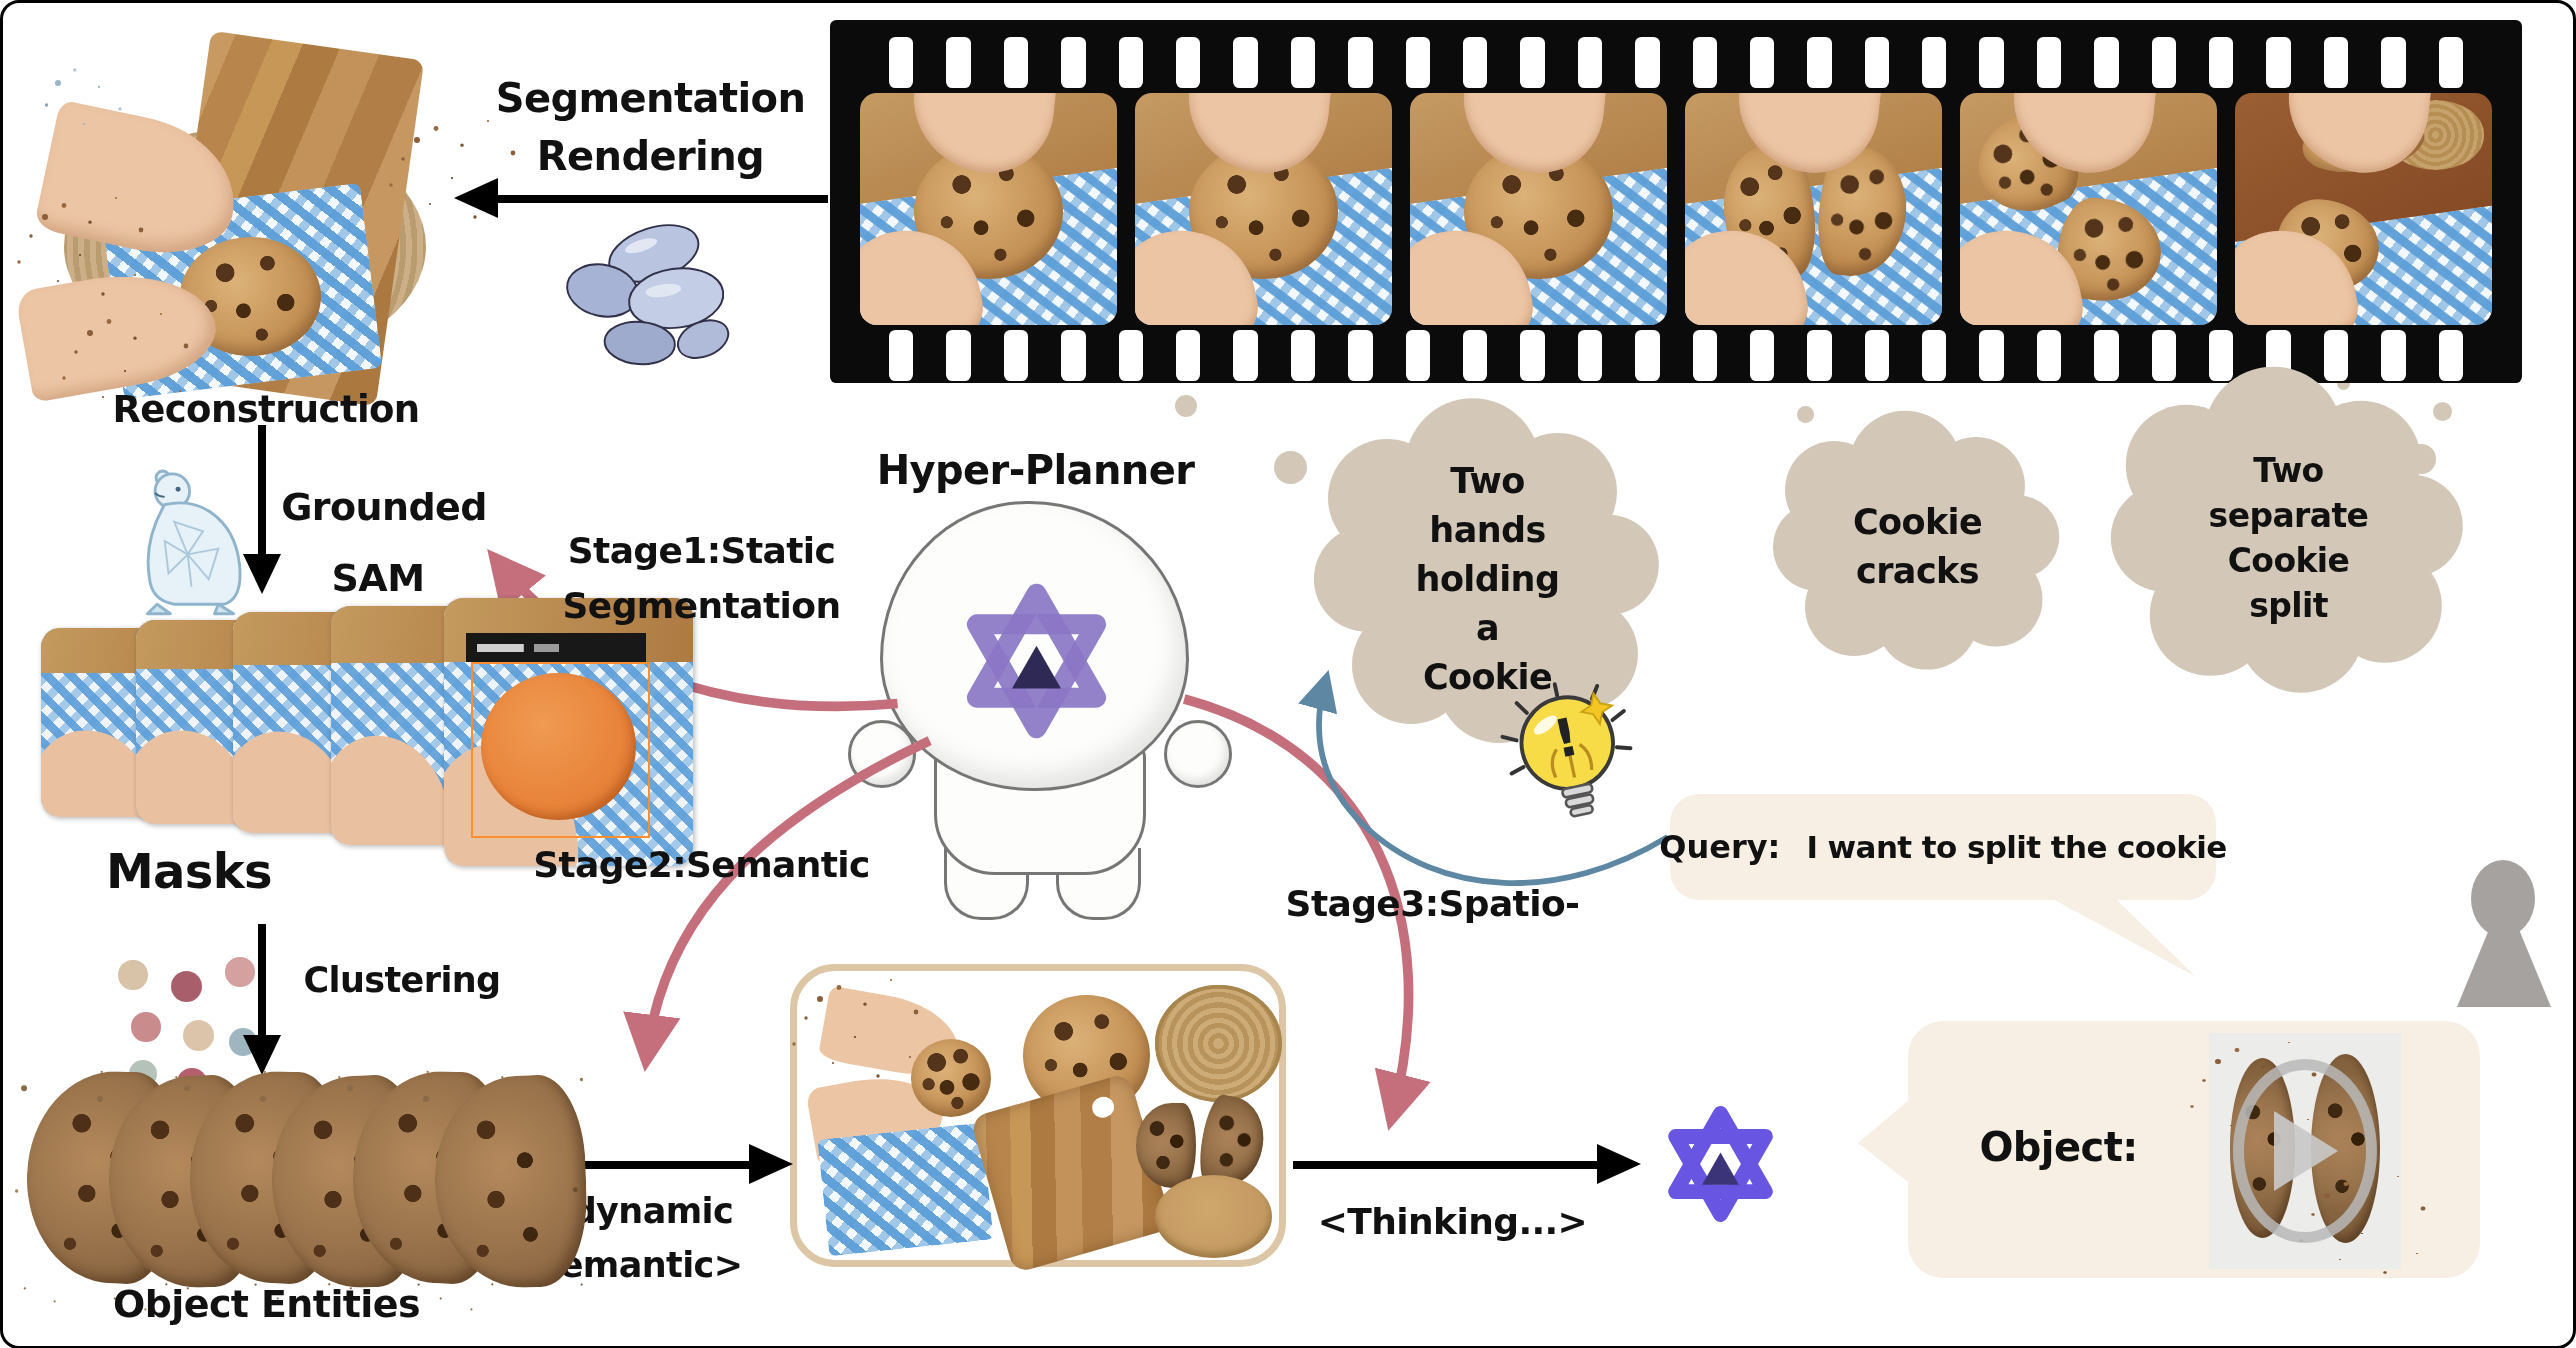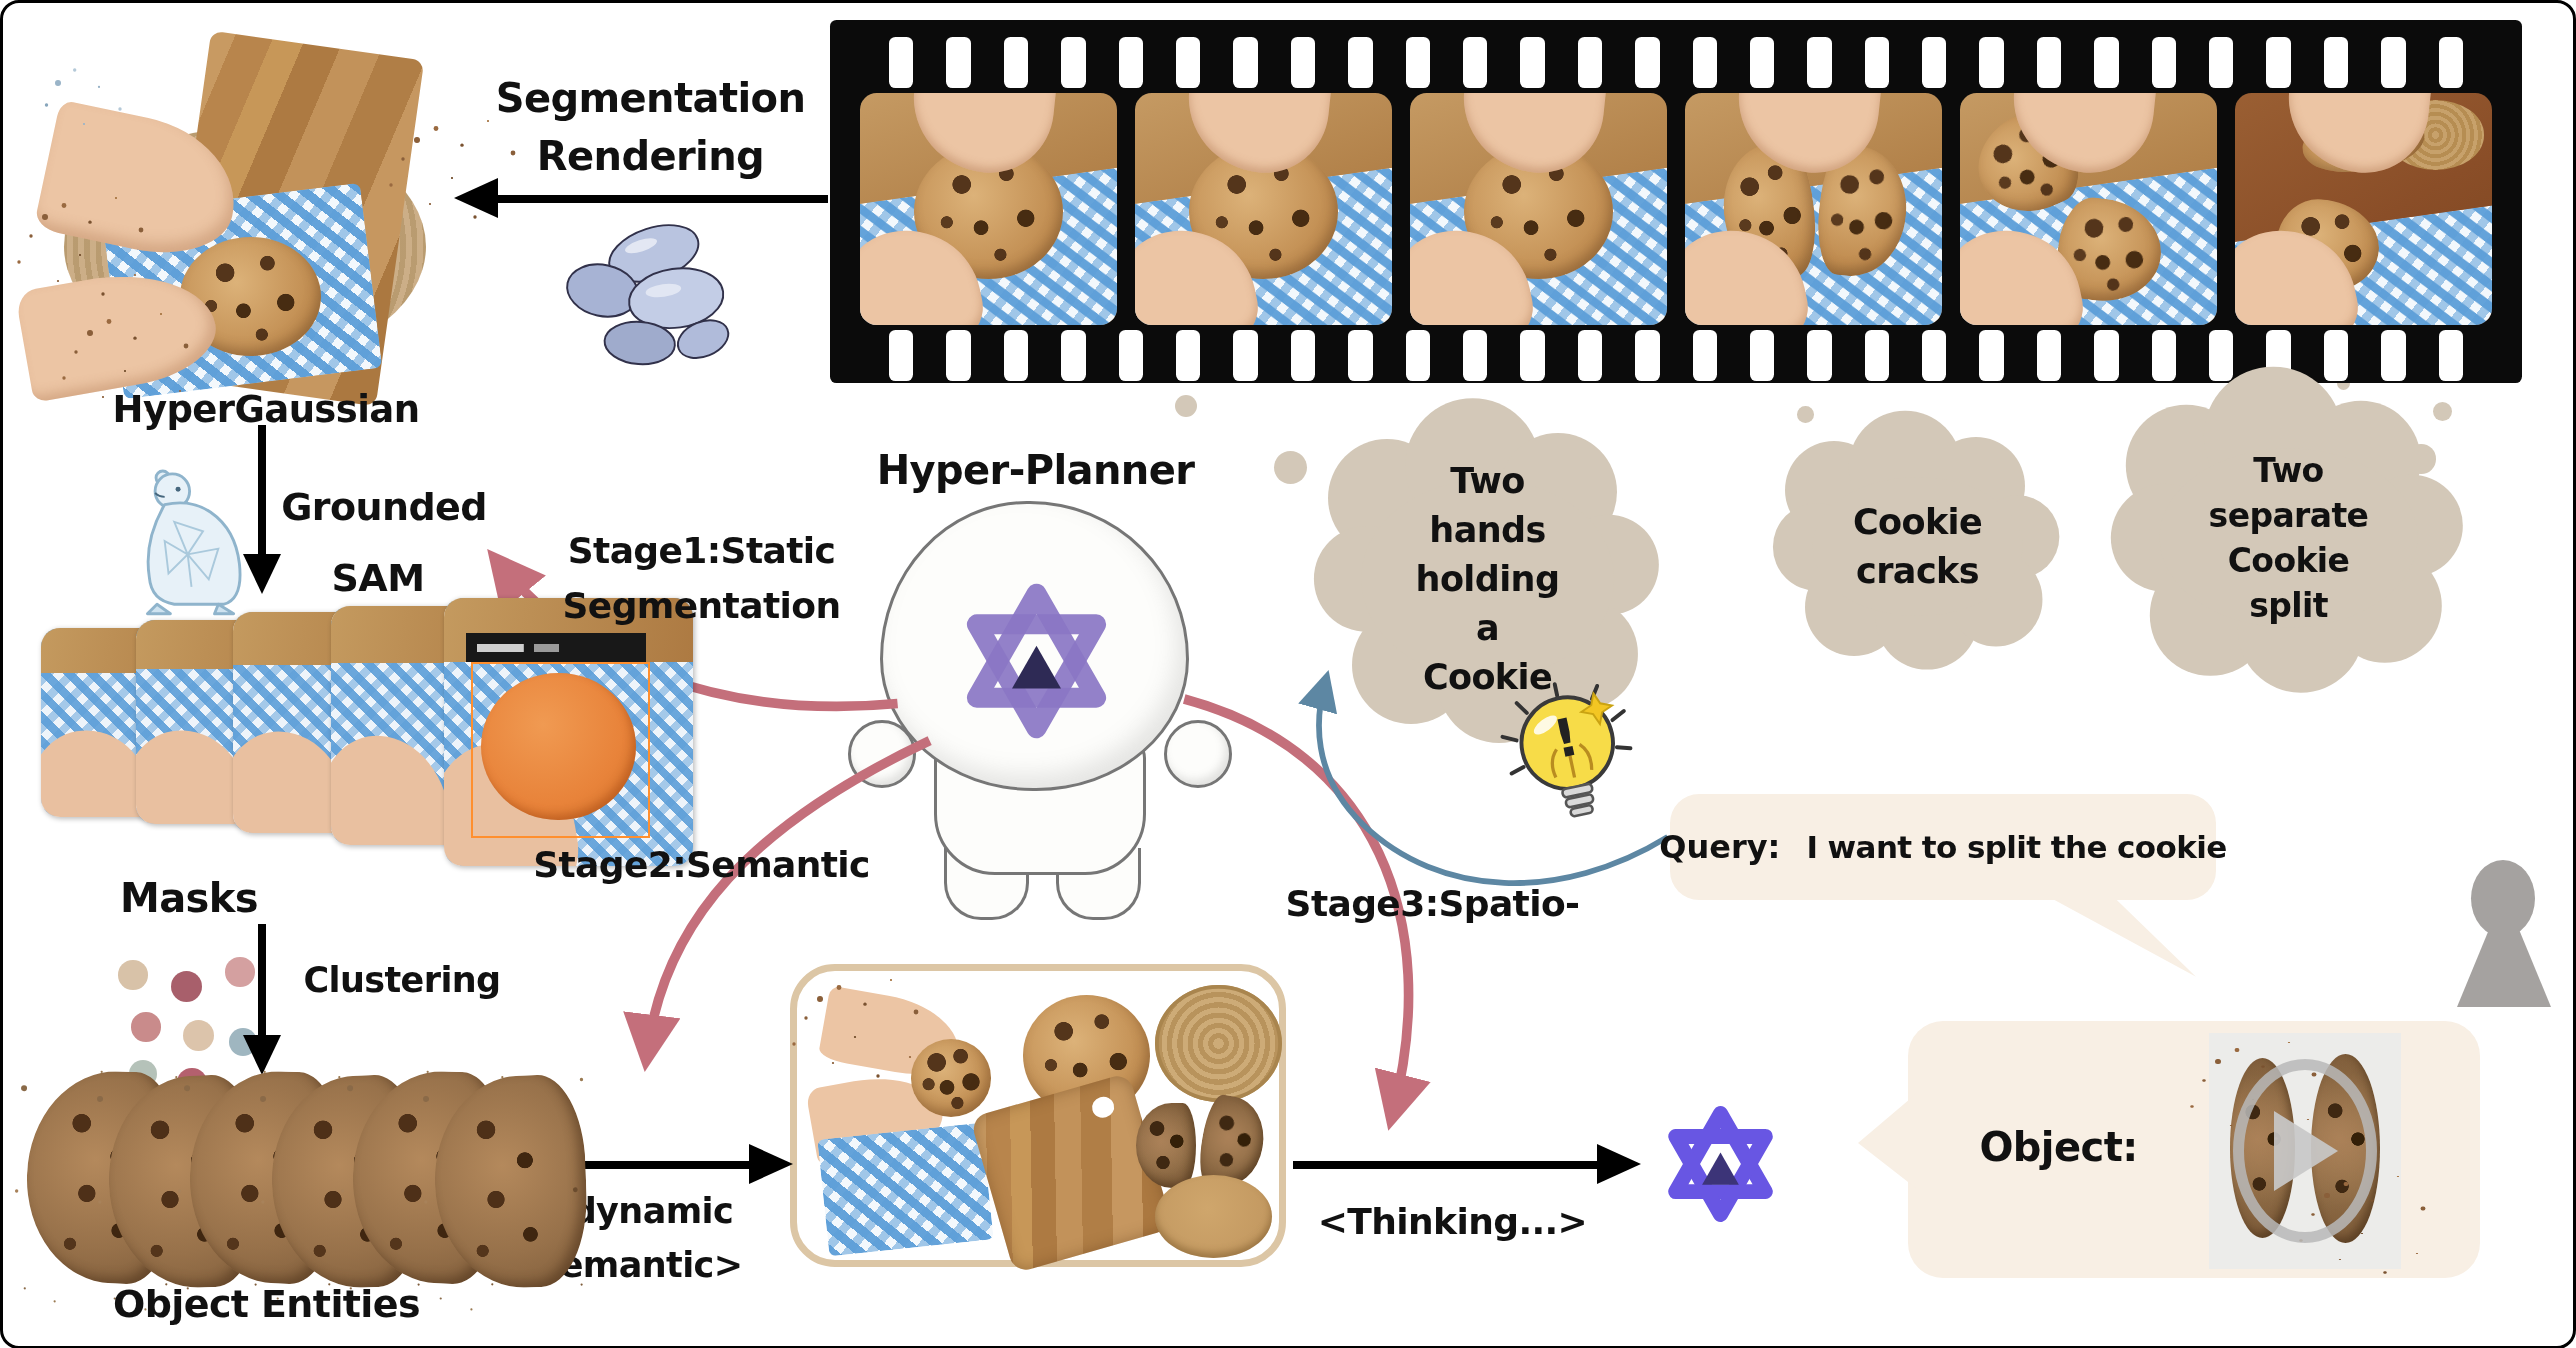--- a/index.html
+++ b/index.html
@@ -267,21 +267,21 @@
     <div class="r-coaster"></div>
     <div class="r-napkin checker"></div>
     <div class="r-cookie cookiebg"></div>
     <div class="r-hand t"></div>
     <div class="r-hand b"></div>
     <div class="spray blue" style="left:26px;top:58px"></div>
     <div class="spray brown" style="left:13px;top:192px"></div>
     <div class="spray brown" style="left:385px;top:115px"></div>
     <div class="spray brown" style="left:58px;top:308px"></div>
   </div>
-  <div class="lbl" style="left:90px;top:385px;width:346px;font-size:37px">HyperGaussian</div>
+  <div class="lbl" style="left:90px;top:385px;width:346px;font-size:37px">Reconstruction</div>
 
   <div class="lbl" style="left:481px;top:72px;width:333px;font-size:40px">Segmentation</div>
   <div class="lbl" style="left:481px;top:130px;width:333px;font-size:40px">Rendering</div>
   <div class="aline" style="left:495px;top:192px;width:330px;height:8.3px"></div>
   <div class="ah left" style="left:451px;top:175px"></div>
 
   <svg class="overlay" style="left:542px;top:212px;z-index:2" width="192" height="160" viewBox="0 0 300 250">
     <g stroke="#31314a" stroke-width="3">
       <ellipse cx="170" cy="60" rx="72" ry="40" fill="#b9c4e0" transform="rotate(-18 170 60)"></ellipse>
       <ellipse cx="90" cy="118" rx="56" ry="40" fill="#a7b3d4" transform="rotate(12 90 118)"></ellipse>
@@ -330,21 +330,21 @@
         <div class="mc-hand"></div>
       </div>
       <div class="mask-card front" style="left: 441px; top: 595px; width: 249px; height: 268px; z-index: 5; position: absolute;">
         <div class="mc-wood"></div>
         <div class="mc-hand"></div>
         <div class="mc-bar"></div>
         <div class="mc-cookie"></div>
         <div class="mc-box"></div>
       </div>
     </div>
-  <div class="lbl" style="left:96px;top:872px;width:180px;font-size:40px">Masks</div>
+  <div class="lbl" style="left:96px;top:840px;width:180px;font-size:48px">Masks</div>
 
   <div id="cluster-dots">
       <div class="cdot" style="left: 115px; top: 957px; width: 29.5px; height: 29.5px; background: rgb(216, 194, 168);"></div>
       <div class="cdot" style="left: 168px; top: 968px; width: 31px; height: 31px; background: rgb(168, 95, 107);"></div>
       <div class="cdot" style="left: 222px; top: 954px; width: 29.5px; height: 29.5px; background: rgb(212, 160, 160);"></div>
       <div class="cdot" style="left: 128px; top: 1009px; width: 29.5px; height: 29.5px; background: rgb(201, 139, 139);"></div>
       <div class="cdot" style="left: 180px; top: 1017px; width: 31px; height: 31px; background: rgb(220, 196, 171);"></div>
       <div class="cdot" style="left: 226px; top: 1025px; width: 28px; height: 28px; background: rgb(159, 182, 192);"></div>
       <div class="cdot" style="left: 126px; top: 1057px; width: 28px; height: 28px; background: rgb(181, 194, 185);"></div>
       <div class="cdot" style="left: 174px; top: 1065px; width: 29.5px; height: 29.5px; background: rgb(180, 96, 110);"></div>

